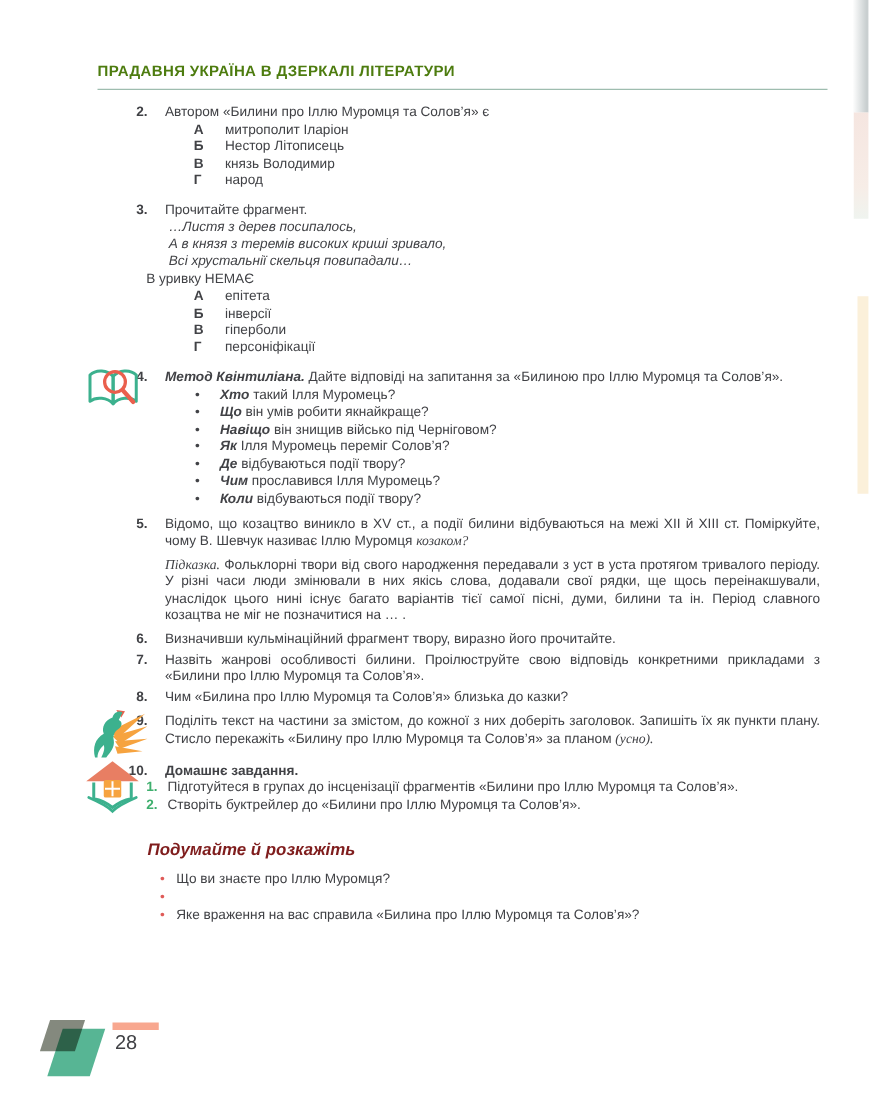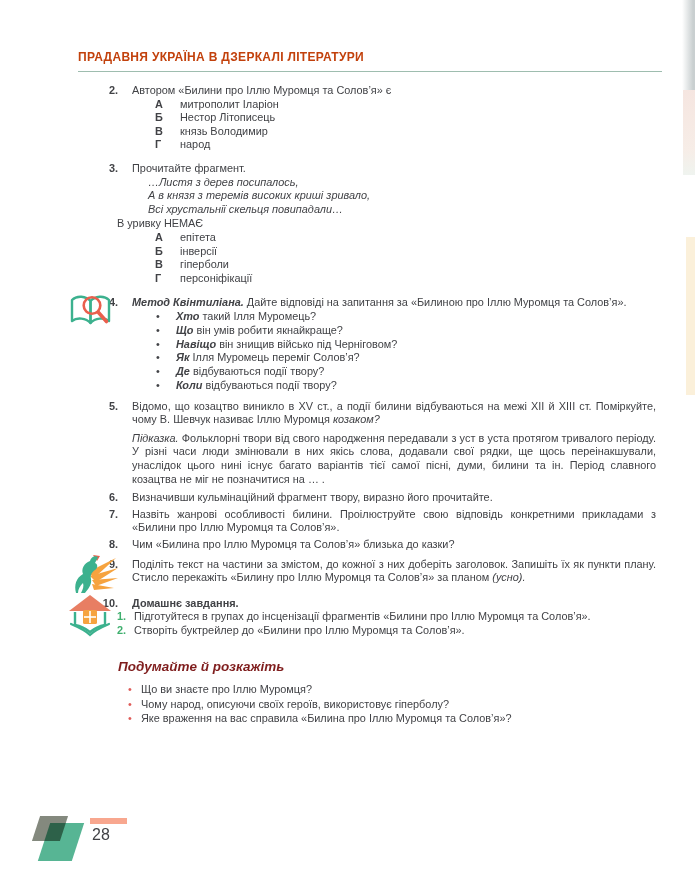--- a/index.html
+++ b/index.html
@@ -11,49 +11,49 @@
   
   .edge-top    { position:absolute; right:0; top:0; width:13px; height:90px;
                  background:linear-gradient(90deg, rgba(205,210,211,0) 0%, #c9cfd0 85%); }
   .edge-photo  { position:absolute; right:0; top:90px; width:12px; height:85px;
                  background:linear-gradient(180deg,#f2ddd6 0%, #f4e7df 70%, #eaf0ea 100%); opacity:.75; }
   .edge-cream  { position:absolute; right:0; top:237px; width:9px; height:158px; background:#fbf0da; }
 
   
   .header {
     position:absolute; left:78px; top:50px; width:584px;
-    font-size:12px; font-weight:bold; letter-spacing:.3px; color:#c2410c;
+    font-size:12px; font-weight:bold; letter-spacing:.3px; color:#4d7c0f;
     padding-bottom:7px; border-bottom:1px solid #9EBDAF;
   }
 
   .content { position:absolute; left:78px; top:84px; width:578px; font-size:10.9px; line-height:13.6px; }
 
   .q { display:flex; position:relative; }
   .q-num  { flex:0 0 40px; text-align:right; font-weight:bold; }
   .q-body { margin-left:14px; flex:1; }
   .just   { text-align:justify; }
 
   .mb10 { margin-bottom:10px; } .mb11 { margin-bottom:11px; } .mb7 { margin-bottom:7px; }
   .mb5  { margin-bottom:5px;  } .mb3  { margin-bottom:3px;  } .mb6 { margin-bottom:6px; }
   .mb12 { margin-bottom:12px; }
 
   .opt { display:flex; line-height:13.6px; }
   .opt-letter { flex:0 0 11px; margin-left:23px; font-weight:bold; }
   .opt-text   { margin-left:14px; }
 
-  .quote { font-style:italic; margin-left:16px; }
+  .quote { font-style:italic; margin-left:3px; }
   .stem  { margin-left:-15px; margin-top:1px; }
 
   .blt { display:flex; line-height:13.8px; }
   .blt-dot  { flex:0 0 8px; margin-left:24px; text-align:left; }
   .blt-dot::before { content:"•"; }
   .blt-text { margin-left:12px; }
   .blt-word { font-weight:bold; font-style:italic;margin-top:33px; }
 
-  .italic { font-style:italic; }
+  .italic { font-style:italic;font-family:Liberation Serif, serif; }
   .boldital { font-weight:bold; font-style:italic; }
   .bold { font-weight:bold; }
 
   .hint { margin-top:5px; }
 
   .sub { display:flex; }
   .sub-num  { flex:0 0 14px; margin-left:-20px; margin-right:8px; text-align:right;
               font-weight:bold; color:#3FAF6E; }
 
   .q-icon { position:absolute; top:-4px; }
@@ -170,20 +170,24 @@
             <span class="blt-dot"></span>
             <span class="blt-text"><span class="blt-word">Навіщо</span> <span>він знищив військо під Черніговом?</span></span>
           </div>
         <div class="blt">
             <span class="blt-dot"></span>
             <span class="blt-text"><span class="blt-word">Як</span> <span>Ілля Муромець переміг Солов’я?</span></span>
           </div>
         <div class="blt">
             <span class="blt-dot"></span>
             <span class="blt-text"><span class="blt-word">Де</span> <span>відбуваються події твору?</span></span>
+          </div>
+        <div class="blt">
+            <span class="blt-dot"></span>
+            <span class="blt-text"><span class="blt-word">Чим</span> <span>прославився Ілля Муромець?</span></span>
           </div>
         <div class="blt">
             <span class="blt-dot"></span>
             <span class="blt-text"><span class="blt-word">Коли</span> <span>відбуваються події твору?</span></span>
           </div>
       </div>
     </div>
 
     <div class="q mb5">
       <div class="q-num">5.</div>
@@ -250,21 +254,20 @@
       </div>
     </div>
 
     <div class="think-title">Подумайте й розкажіть</div>
     <div class="think-blt">
       <span class="think-dot"></span>
       <span class="think-text">Що ви знаєте про Іллю Муромця?</span>
     </div>
     <div class="think-blt">
       <span class="think-dot"></span>
-      <span class="think-text">Чому народ, описуючи своїх героїв, використовує гіперболу?</span>
     </div>
     <div class="think-blt">
       <span class="think-dot"></span>
       <span class="think-text">Яке враження на вас справила «Билина про Іллю Муромця та Солов’я»?</span>
     </div>
 
   </div>
 
   <div class="shape-teal"></div>
   <div class="shape-dark"></div>

